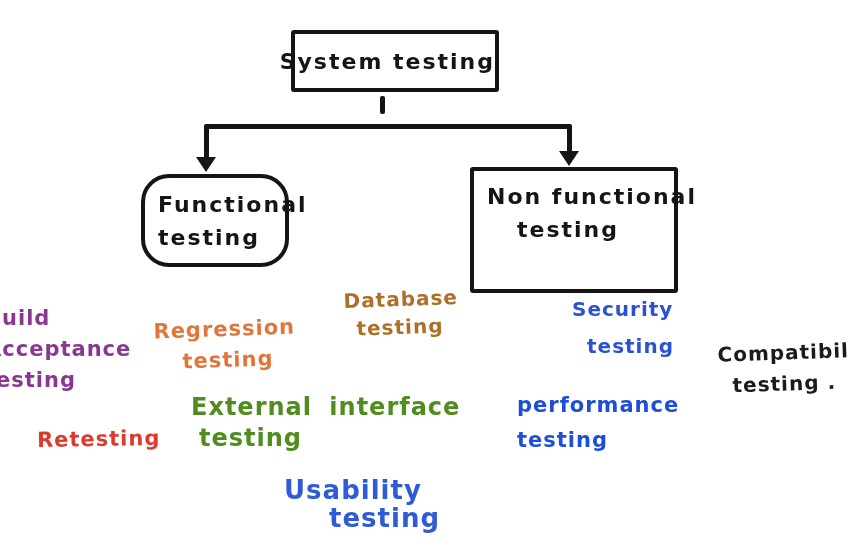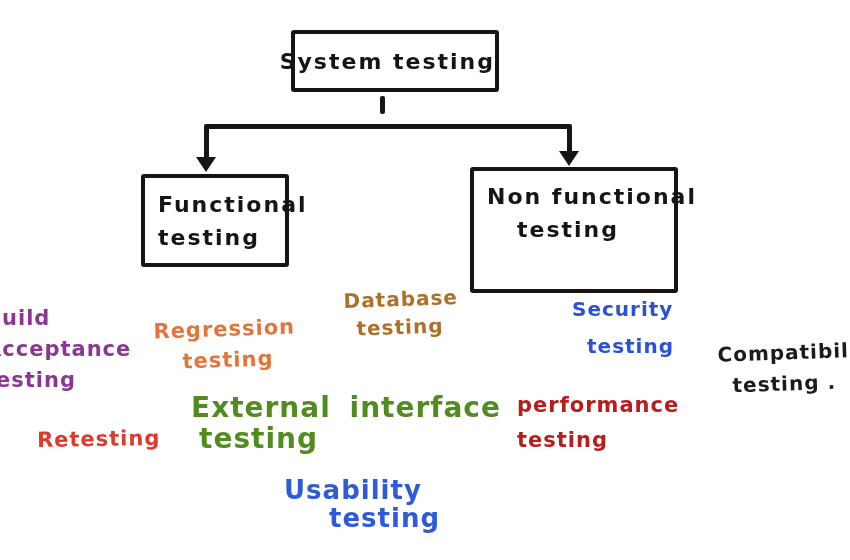--- a/index.html
+++ b/index.html
@@ -23,21 +23,21 @@
   .hbox .bline {
     font-size: 22px;
     font-weight: 600;
     letter-spacing: 2px;
     line-height: 33px;
     white-space: nowrap;
   }
   #box-system { left: 291px; top: 30px; width: 208px; height: 62px;
                 display: flex; align-items: center; justify-content: flex-end; }
   #box-functional { left: 141px; top: 174px; width: 148px; height: 93px;
-                    padding: 10px 0 16px 13px; }
+                    padding: 10px 0 16px 13px; border-radius: 28px; }
   #box-nonfunctional { left: 470px; top: 167px; width: 208px; height: 126px;
                        padding: 9px 0 0 13px; }
   #box-nonfunctional .bline.indent { padding-left: 30px; }
 
   
   .stroke { position: absolute; background: #151515; border-radius: 2px; }
   #conn-tick   { left: 380px; top: 96px;  width: 5px;  height: 18px; }
   #conn-hline  { left: 204px; top: 124px; width: 368px; height: 5px; }
   #conn-lstem  { left: 204px; top: 126px; width: 5px;  height: 33px; }
   #conn-rstem  { left: 567px; top: 126px; width: 5px;  height: 27px; }
@@ -56,21 +56,21 @@
     font-weight: 600;
     letter-spacing: 1px;
     white-space: nowrap;
   }
   .hw .line { display: block; }
   #lbl-build        { left: -15px; top: 303px; font-size: 21px; line-height: 31px; }
   #lbl-regression   { left: 154px; top: 314px; font-size: 21px; line-height: 31px; transform: rotate(-2deg); }
   #lbl-regression   .line.i2 { padding-left: 28px; }
   #lbl-database     { left: 344px; top: 285px; font-size: 20px; line-height: 28px; transform: rotate(-2deg); }
   #lbl-database     .line.i2 { padding-left: 12px; }
-  #lbl-external     { left: 191px; top: 392px; font-size: 28px; line-height: 31px; word-spacing: 8px; }
+  #lbl-external     { left: 191px; top: 392px; font-size: 24px; line-height: 31px; word-spacing: 8px; }
   #lbl-external     .line.i2 { padding-left: 8px; }
   #lbl-retesting    { left: 37px;  top: 427px; font-size: 21px; transform: rotate(-1deg); }
   #lbl-usability    { left: 284px; top: 476px; font-size: 26px; line-height: 28px; }
   #lbl-usability    .line.i2 { padding-left: 45px; }
   #lbl-security     { left: 564px; top: 291px; font-size: 20px; line-height: 37px; }
   #lbl-security     .line.i2 { padding-left: 15px; }
   #lbl-performance  { left: 517px; top: 388px; font-size: 21px; line-height: 35px; }
   #lbl-compatibility{ left: 718px; top: 337px; font-size: 20px; line-height: 31px; transform: rotate(-2deg); }
   #lbl-compatibility .line.i2 { padding-left: 14px; }
 </style>
@@ -128,21 +128,21 @@
   <div class="hw" id="lbl-usability" style="color: rgb(47, 91, 216);">
     <span class="line">Usability</span>
     <span class="line i2">testing</span>
   </div>
 
   <div class="hw" id="lbl-security" style="color: rgb(43, 81, 212); margin-left: 8px;">
     <span class="line">Security</span>
     <span class="line i2">testing</span>
   </div>
 
-  <div class="hw" id="lbl-performance" style="color: #b91c1c;">
+  <div class="hw" id="lbl-performance" style="color: #1d4ed8;">
     <span class="line">performance</span>
     <span class="line">testing</span>
   </div>
 
   <div class="hw" id="lbl-compatibility" style="color: rgb(27, 27, 27);">
     <span class="line">Compatibility</span>
     <span class="line i2">testing .</span>
   </div>
 
 </div>

